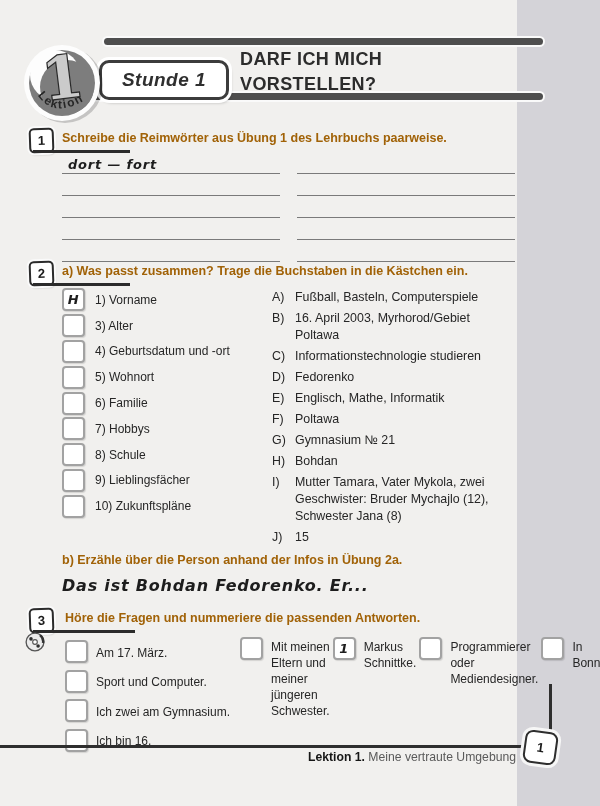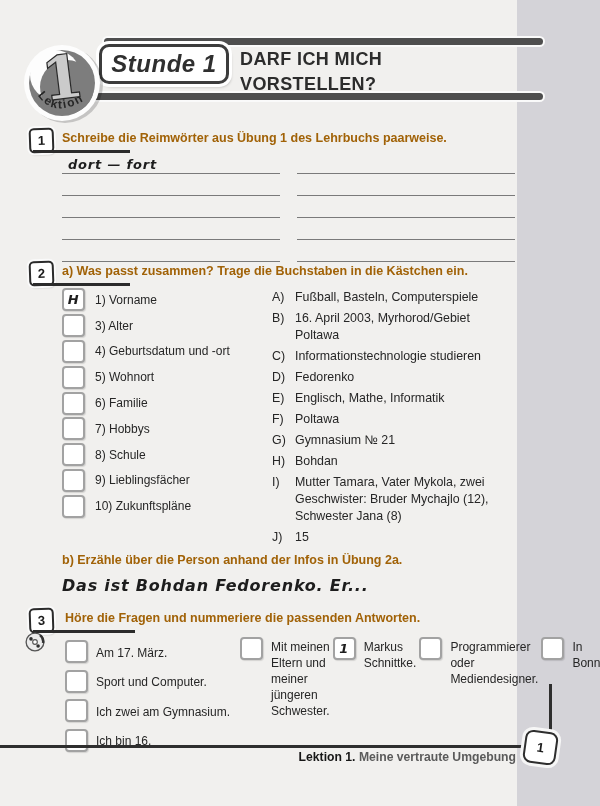--- a/index.html
+++ b/index.html
@@ -4,24 +4,24 @@
 <style>
   html,body{margin:0;padding:0;}
   body{font-family:"Liberation Sans",sans-serif;}
   #page{position:relative;width:600px;height:806px;background:#f1f0ee;overflow:hidden;color:#222;}
   .side-strip{position:absolute;left:517px;top:0;width:83px;height:806px;background:#d4d3d8;}
 
   
   .hbar{position:absolute;height:7px;background:#4e4e4e;border-radius:4px;box-shadow:0 0 0 2px #fafafa;}
   .hbar.top{left:104px;top:38px;width:439px;}
   .hbar.bottom{left:92px;top:93px;width:451px;}
-  .stunde-box{position:absolute;left:99px;top:44px;width:124px;height:34px;background:#fff;
+  .stunde-box{position:absolute;left:99px;top:60px;width:124px;height:34px;background:#fff;
     border:3px solid #3c3c3c;border-radius:10px;box-shadow:0 0 0 3px #fff,2px 3px 3px rgba(0,0,0,.25);
     display:flex;align-items:center;justify-content:center;font-weight:bold;font-style:italic;
-    font-size:24px;color:#2f2f2f;letter-spacing:.5px;}
+    font-size:19px;color:#2f2f2f;letter-spacing:.5px;}
   .badge{position:absolute;left:22px;top:32px;width:82px;height:94px;}
   .page-title{position:absolute;left:240px;top:47px;font-weight:800;font-size:18px;line-height:25px;
     color:#2c2c2c;letter-spacing:.4px;}
 
   
   .marker{position:absolute;width:21px;height:21px;background:#fff;border:2.5px solid #2b2b2b;border-radius:5px;
     display:flex;align-items:center;justify-content:center;font-weight:bold;font-size:13px;color:#1c1c1c;
     box-shadow:0 0 0 2px #fafafa,1px 2px 2px rgba(0,0,0,.2);transform:rotate(-2deg);}
   .m-underline{position:absolute;height:2.5px;background:#2b2b2b;}
 
@@ -56,21 +56,21 @@
   .cd-icon{position:absolute;left:25px;top:632px;}
 
   
   .footer-line{position:absolute;left:0;top:745px;width:546px;height:2.5px;background:#2e2e2e;}
   .footer-vline{position:absolute;left:549px;top:684px;width:2.5px;height:52px;background:#2e2e2e;}
   .page-num-box{position:absolute;left:524px;top:731px;width:29px;height:29px;background:#fff;border:2.5px solid #2e2e2e;
     border-radius:8px;transform:rotate(8deg);box-shadow:0 0 0 3px #f6f6f6;display:flex;align-items:center;justify-content:center;
     font-weight:bold;font-size:13px;color:#1c1c1c;}
   .footer-text{position:absolute;left:0;top:750px;width:516px;text-align:right;font-size:12.2px;}
   .footer-text .b{font-weight:bold;color:#161616;}
-  .footer-text .r{font-weight:bold;color:#5a5a5a;}
+  .footer-text .r{font-weight:normal;color:#5a5a5a;}
 </style>
 </head>
 <body>
 
 <div id="page">
   <div class="side-strip"></div>
 
   <div class="hbar top"></div>
   <div class="hbar bottom"></div>
   <div class="stunde-box">

